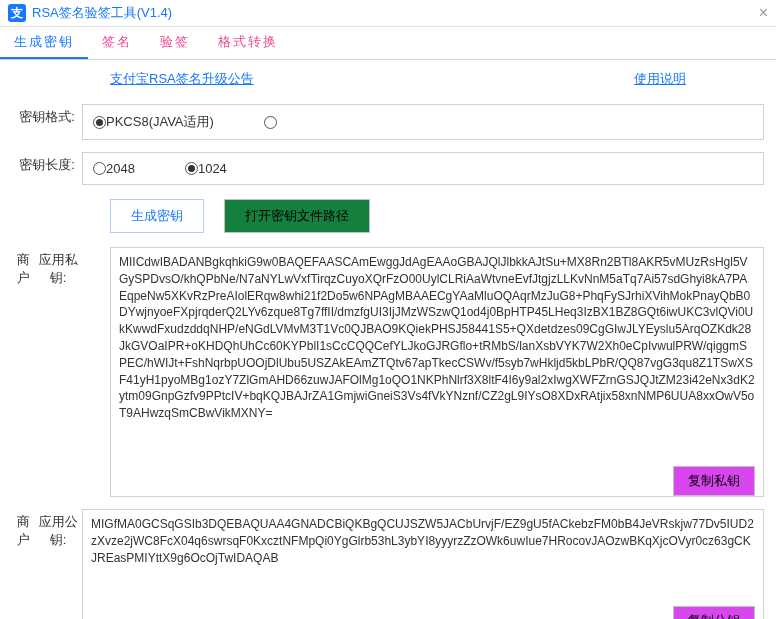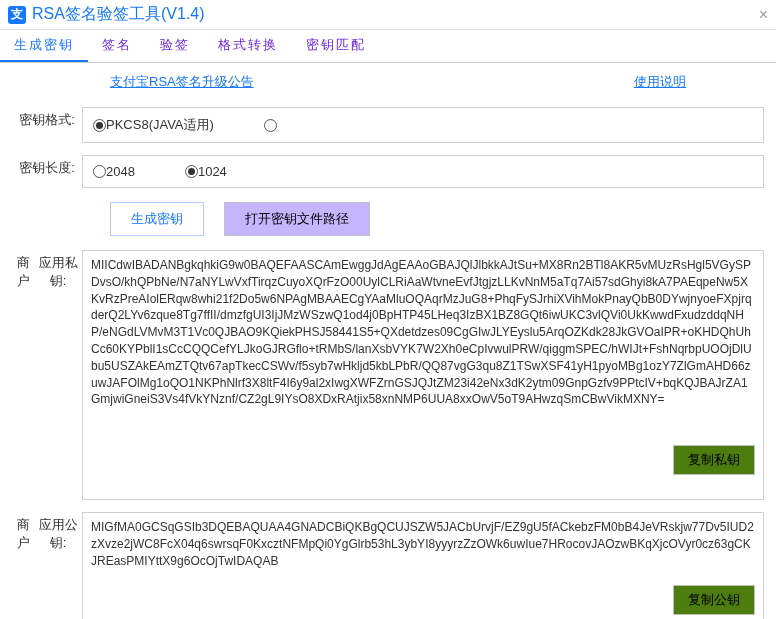--- a/index.html
+++ b/index.html
@@ -1,55 +1,54 @@
 <!DOCTYPE html>
 <html><head>
 <meta charset="utf-8">
 <style>
 * { box-sizing: border-box; margin: 0; padding: 0; font-family: "Microsoft YaHei", sans-serif; }
 body { background: #fff; font-size: 13px; color: #333; width: 776px; }
 .titlebar { display: flex; align-items: center; padding: 4px 8px; border-bottom: 1px solid #e0e0e0; }
 .logo { width: 18px; height: 18px; background: #1677ff; border-radius: 3px; display: inline-flex; align-items: center; justify-content: center; color: #fff; font-weight: bold; font-size: 12px; margin-right: 6px; }
-.title { color: #1677ff; font-size: 16px; }
+.title { color: #1677ff; font-size: 13px; }
 .close-x { margin-left: auto; color: #999; font-size: 16px; cursor: default; }
 .tabs { display: flex; border-bottom: 1px solid #d0d0d0; }
-.tab { padding: 6px 14px; font-size: 13px; color: #6d28d9; cursor: pointer; white-space: nowrap; letter-spacing: 2px; }
+.tab { padding: 6px 14px; font-size: 13px; color: #ec4899; cursor: pointer; white-space: nowrap; letter-spacing: 2px; }
 .tab.active { color: #1677ff; border-bottom: 2px solid #1677ff; }
 .linkrow { display: flex; padding: 10px 90px 10px 110px; }
 .linkrow a { color: #1677ff; text-decoration: underline; font-size: 13px; }
 .linkrow .right { margin-left: auto; font-family: Liberation Serif, serif; }
 .row { display: flex; align-items: flex-start; padding: 6px 12px; }
 .label { width: 70px; text-align: center; padding-top: 4px; flex-shrink: 0; }
 .field { flex: 1; border: 1px solid #d0d0d0; padding: 8px 10px; display: flex; align-items: center; gap: 50px; }
 .radio-opt { display: inline-flex; align-items: center; cursor: pointer; }
 .radio { width: 13px; height: 13px; border: 1px solid #555; border-radius: 50%; display: inline-flex; align-items: center; justify-content: center; }
 .radio.checked::after { content: ''; width: 7px; height: 7px; background: #333; border-radius: 50%; }
 .btnrow { padding: 8px 12px 8px 110px; display: flex; gap: 20px; }
-.btn { padding: 7px 20px; border: 1px solid #c0c0c0; background: #c4b5fd; cursor: pointer; font-size: 13px; }
+.btn { padding: 7px 20px; border: 1px solid #c0c0c0; background: #15803d; cursor: pointer; font-size: 13px; }
 .btn.primary { color: #1677ff; border-color: #b0cfff; background: #fff; }
 .textarea-wrap { flex: 1; border: 1px solid #d0d0d0; padding: 6px 8px 6px 8px; position: relative; }
 .keytext { font-family: Arial, sans-serif; font-size: 12px; color: #333; word-break: break-all; white-space: pre-wrap; line-height: 1.4; min-height: 80px; }
-.copy-btn { position: absolute; right: 8px; bottom: 24px; padding: 5px 14px; border: 1px solid #c0c0c0; background: #4d7c0f; cursor: pointer; font-size: 13px; }
+.copy-btn { position: absolute; right: 8px; bottom: 0; padding: 5px 14px; border: 1px solid #c0c0c0; background: #d946ef; cursor: pointer; font-size: 13px; }
 .label-multi { display: flex; flex-direction: row; justify-content: center; min-height: 100px; }
 </style>
 </head>
 <body>
 
 <div class="titlebar">
   <span class="logo">支</span>
   <span class="title">RSA签名验签工具(V1.4)</span>
   <span class="close-x">×</span>
 </div>
 
 <div class="tabs">
   <div class="tab active">生成密钥</div>
   <div class="tab">签名</div>
   <div class="tab">验签</div>
   <div class="tab">格式转换</div>
-  <div class="tab">密钥匹配</div>
 </div>
 
 <div class="linkrow">
   <a href="#">支付宝RSA签名升级公告</a>
   <a href="#" class="right">使用说明</a>
 </div>
 
 <div class="row">
   <div class="label">密钥格式:</div>
   <div class="field">
@@ -80,21 +79,21 @@
 <div class="btnrow">
   <button class="btn primary">生成密钥</button>
   <button class="btn">打开密钥文件路径</button>
 </div>
 
 <div class="row">
   <div class="label label-multi" style="min-height:230px;">
     <span>商户</span>
     <span>应用私钥:</span>
   </div>
-  <div class="textarea-wrap" style="min-height:250px; padding-bottom:40px;">
+  <div class="textarea-wrap" style="min-height:250px; padding-bottom:40px;margin-left:28px;">
     <div class="keytext">MIICdwIBADANBgkqhkiG9w0BAQEFAASCAmEwggJdAgEAAoGBAJQlJlbkkAJtSu+MX8Rn2BTl8AKR5vMUzRsHgl5VGySPDvsO/khQPbNe/N7aNYLwVxfTirqzCuyoXQrFzO00UylCLRiAaWtvneEvfJtgjzLLKvNnM5aTq7Ai57sdGhyi8kA7PAEqpeNw5XKvRzPreAIolERqw8whi21f2Do5w6NPAgMBAAECgYAaMluOQAqrMzJuG8+PhqFySJrhiXVihMokPnayQbB0DYwjnyoeFXpjrqderQ2LYv6zque8Tg7ffII/dmzfgUI3IjJMzWSzwQ1od4j0BpHTP45LHeq3IzBX1BZ8GQt6iwUKC3vlQVi0UkKwwdFxudzddqNHP/eNGdLVMvM3T1Vc0QJBAO9KQiekPHSJ58441S5+QXdetdzes09CgGIwJLYEyslu5ArqOZKdk28JkGVOaIPR+oKHDQhUhCc60KYPblI1sCcCQQCefYLJkoGJRGflo+tRMbS/lanXsbVYK7W2Xh0eCpIvwulPRW/qiggmSPEC/hWIJt+FshNqrbpUOOjDlUbu5USZAkEAmZTQtv67apTkecCSWv/f5syb7wHkljd5kbLPbR/QQ87vgG3qu8Z1TSwXSF41yH1pyoMBg1ozY7ZlGmAHD66zuwJAFOlMg1oQO1NKPhNlrf3X8ltF4I6y9al2xIwgXWFZrnGSJQJtZM23i42eNx3dK2ytm09GnpGzfv9PPtcIV+bqKQJBAJrZA1GmjwiGneiS3Vs4fVkYNznf/CZ2gL9IYsO8XDxRAtjix58xnNMP6UUA8xxOwV5oT9AHwzqSmCBwVikMXNY=</div>
     <button class="copy-btn">复制私钥</button>
   </div>
 </div>
 
 <div class="row" style="position:relative;">
   <div class="label label-multi" style="min-height:90px;">
     <span>商户</span>
     <span>应用公钥:</span>
   </div>

